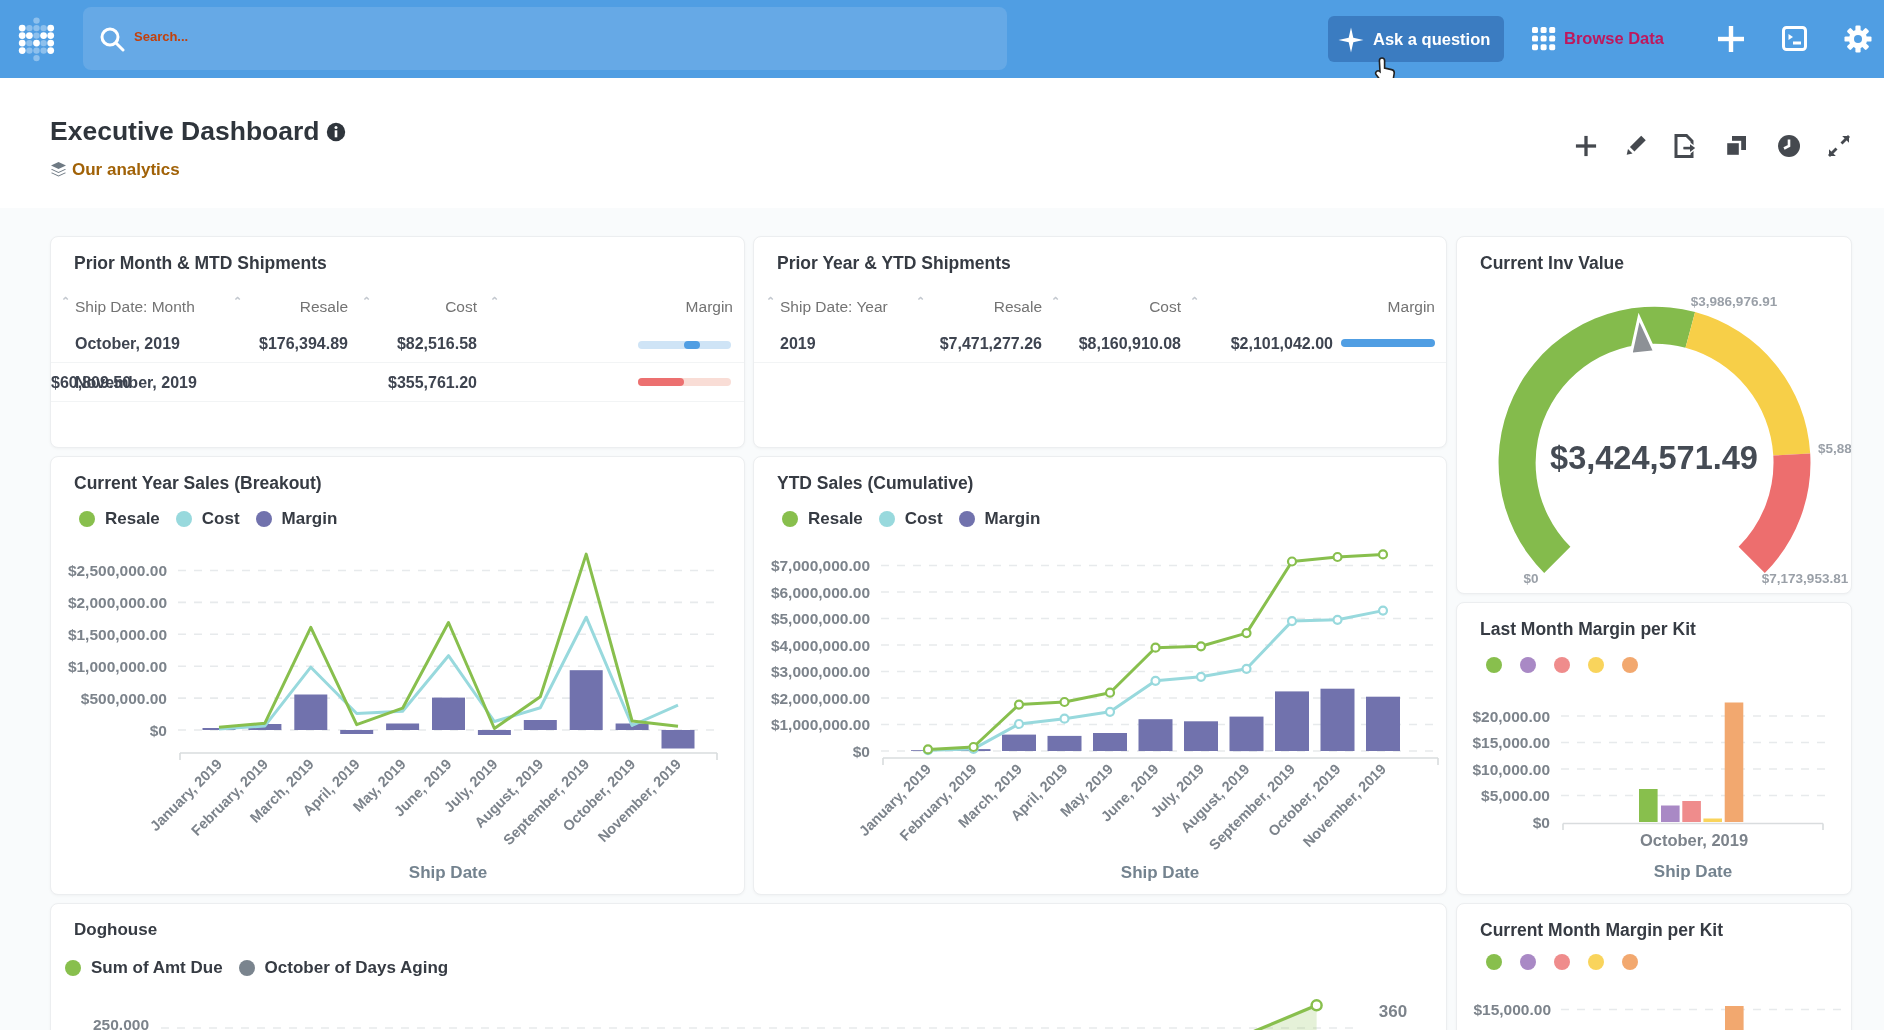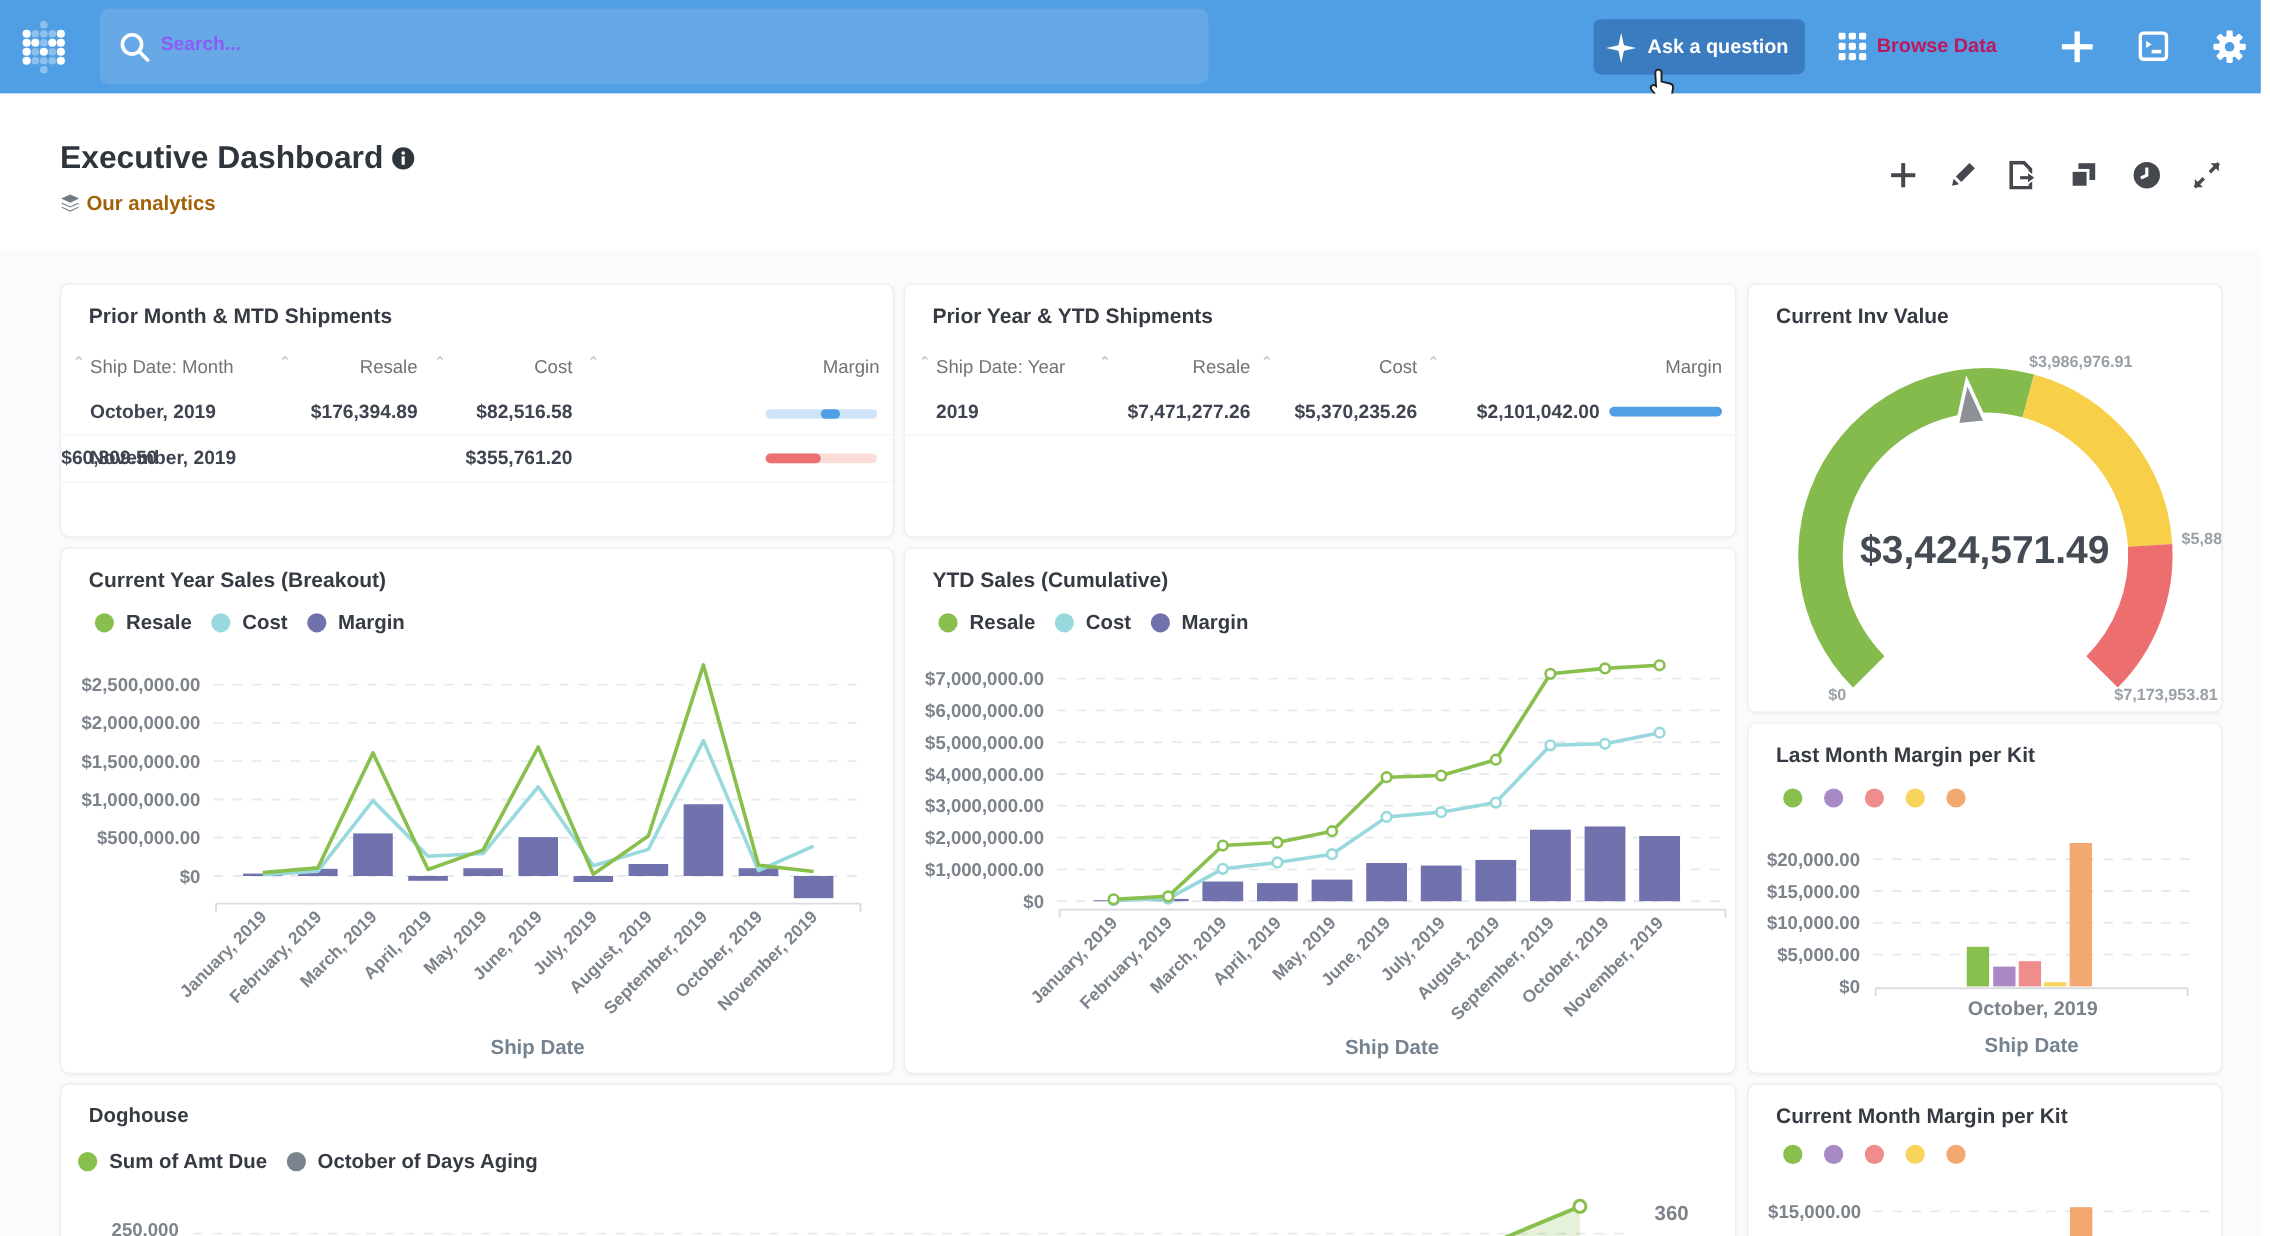--- a/index.html
+++ b/index.html
@@ -33,21 +33,21 @@
     <circle cx="50.7" cy="28.1" r="3.4" fill="#fff"></circle>
     <circle cx="50.7" cy="35.6" r="3.4" fill="#fff"></circle>
     <circle cx="50.7" cy="43.1" r="3.4" fill="#fff"></circle>
     <circle cx="50.7" cy="50.6" r="3.4" fill="#fff"></circle>
   </svg>
 <div style="position:absolute;left:83px;top:7px;width:924px;height:63px;background:#66a9e6;border-radius:8px"></div>
 <svg width="26" height="26" style="position:absolute;left:99px;top:26px" viewBox="0 0 26 26">
     <circle cx="11" cy="11" r="8" fill="none" stroke="#fff" stroke-width="3"></circle>
     <line x1="17" y1="17" x2="24" y2="24" stroke="#fff" stroke-width="3" stroke-linecap="round"></line>
   </svg>
-<div style="position:absolute;left:134px;top:29px;font-size:16px;font-weight:bold;color:#8b5cf6">Search...</div>
+<div style="position:absolute;left:134px;top:29px;font-size:13px;font-weight:bold;color:#c2410c">Search...</div>
 <div style="position:absolute;left:1328px;top:16px;width:176px;height:46px;background:#3b7cc1;border-radius:6px"></div>
 <svg width="26" height="26" style="position:absolute;left:1338px;top:27px" viewBox="0 0 26 26">
     <polygon points="13,0.5 15.3,10.7 25.5,13 15.3,15.3 13,25.5 10.7,15.3 0.5,13 10.7,10.7" fill="#fff"></polygon>
   </svg>
 <div style="position:absolute;left:1373px;top:30px;font-size:16.5px;font-weight:bold;color:#fff">Ask a question</div>
 <svg width="24" height="24" style="position:absolute;left:1532px;top:27px" viewBox="0 0 24 24">
     <rect x="0.0" y="0.0" width="6" height="6" rx="1.6" fill="#fff"></rect>
     <rect x="0.0" y="8.6" width="6" height="6" rx="1.6" fill="#fff"></rect>
     <rect x="0.0" y="17.2" width="6" height="6" rx="1.6" fill="#fff"></rect>
     <rect x="8.6" y="0.0" width="6" height="6" rx="1.6" fill="#fff"></rect>
@@ -157,21 +157,21 @@
     <div class="thead" style="left:26px;top:61px">Ship Date: Year</div>
     <div class="caret" style="left:12px;top:58px">⌃</div>
     <div class="caret" style="left:162px;top:58px">⌃</div>
     <div class="thead" style="left:0;top:61px;width:288px;text-align:right">Resale</div>
     <div class="caret" style="left:297px;top:58px">⌃</div>
     <div class="thead" style="left:0;top:61px;width:427px;text-align:right">Cost</div>
     <div class="caret" style="left:436px;top:58px">⌃</div>
     <div class="thead" style="left:0;top:61px;width:681px;text-align:right">Margin</div>
     <div class="tnum" style="left:26px;top:98px">2019</div>
     <div class="tnum" style="left:0;top:98px;width:288px;text-align:right">$7,471,277.26</div>
-    <div class="tnum" style="left:0;top:98px;width:427px;text-align:right">$5,370,235.26</div>
+    <div class="tnum" style="left:0;top:98px;width:427px;text-align:right">$8,160,910.08</div>
     <div class="tnum" style="left:0;top:98px;width:579px;text-align:right">$2,101,042.00</div>
     <div style="position:absolute;left:587px;top:102px;width:94px;height:8px;border-radius:4px;background:#509ee3"></div>
     <div style="position:absolute;left:0;top:125px;width:694px;height:1px;background:#f2f4f5"></div>
   </div>
 <div class="card" style="left:1456px;top:236px;width:396px;height:358px">
     <div class="ctitle">Current Inv Value</div>
     <svg width="396" height="358" viewBox="0 0 396 358" style="position:absolute;left:0;top:0">
       <path d="M87.2 336.0 A156.0 156.0 0 0 1 238.1 75.1 L228.5 110.8 A119.0 119.0 0 0 0 113.4 309.8 Z" fill="#84bb4c"></path>
       <path d="M238.1 75.1 A156.0 156.0 0 0 1 353.2 216.4 L316.3 218.6 A119.0 119.0 0 0 0 228.5 110.8 Z" fill="#f7cf48"></path>
       <path d="M353.2 216.4 A156.0 156.0 0 0 1 307.8 336.0 L281.6 309.8 A119.0 119.0 0 0 0 316.3 218.6 Z" fill="#ed6e6e"></path>

